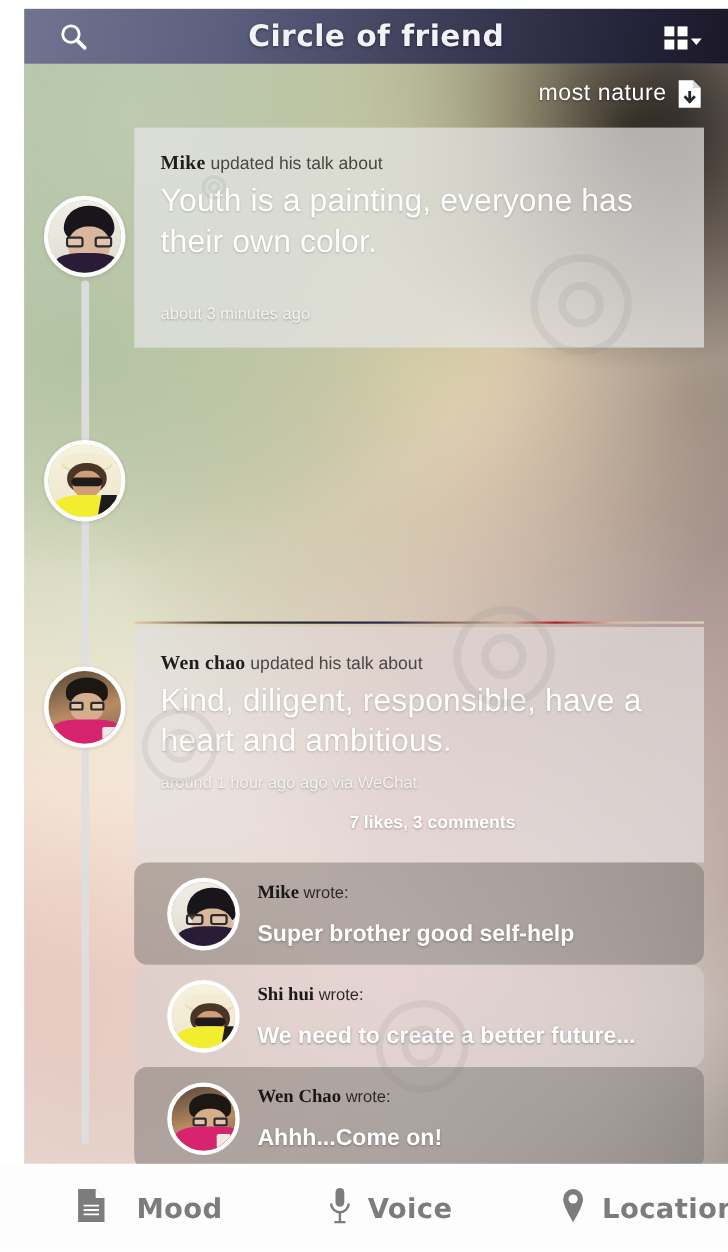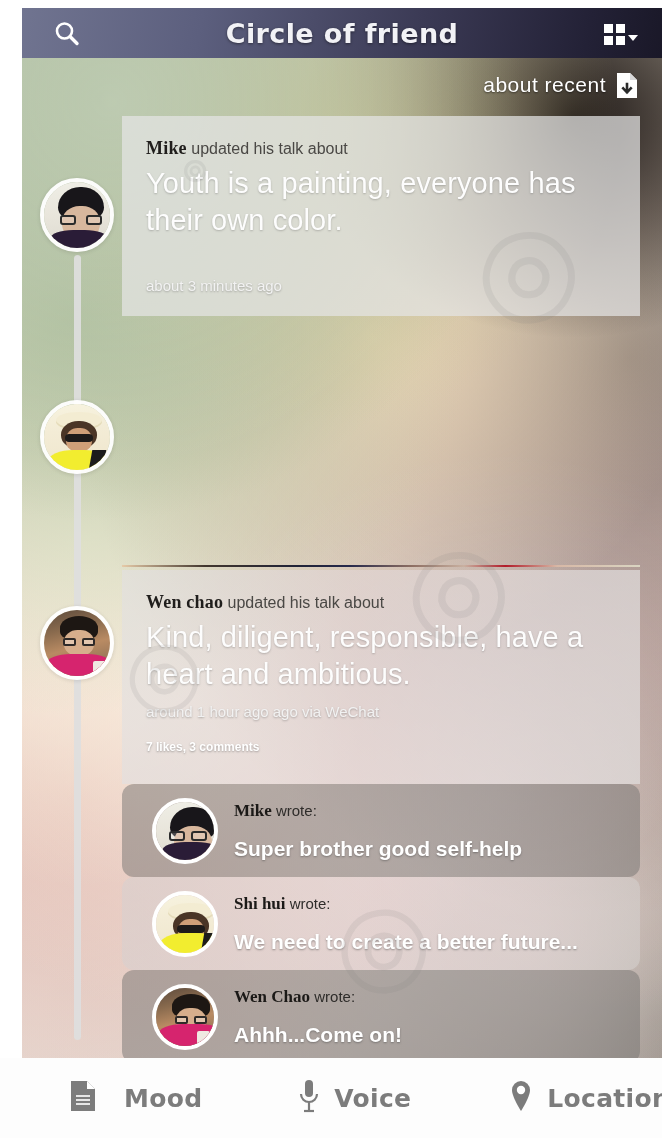--- a/index.html
+++ b/index.html
@@ -163,22 +163,23 @@
   }
   .emo{font-size:26px;letter-spacing:-1px;}
   .meta{
     margin-left:24px;font-size:15px;color:#f2f2f2;
     text-shadow:0 1px 2px rgba(80,80,80,.4);
   }
   .m1{margin-top:38px;}
   .m2{margin-top:4px;}
   .m3{margin-top:10px;}
   .likes{
-    margin:20px 0 0 24px;font-size:12px;font-weight:bold;color:#ffffff;
+    margin:20px 0 0 24px;font-size:16px;font-weight:bold;color:#ffffff;
     text-shadow:0 1px 2px rgba(80,80,80,.45);
+    text-align:center;
   }
 
   
   .comments{position:absolute;left:122px;top:784px;width:518px;z-index:10;}
   .cmt{position:relative;height:93px;display:flex;align-items:center;border-radius:12px;}
   .cmt.dark{background:rgba(118,116,114,.50);}
   .cmt.light{background:linear-gradient(90deg,rgba(214,208,208,.55) 0%,rgba(222,204,206,.5) 50%,rgba(214,210,208,.55) 100%);}
   .cmt .cav{
     position:relative;width:66px;height:66px;min-width:66px;border-radius:50%;
     border:4px solid #fff;box-sizing:border-box;overflow:hidden;margin-left:30px;
@@ -239,21 +240,21 @@
           <i></i>
           <i></i>
           <i></i>
           <i></i>
         </span>
       <span class="caret"></span>
     </div>
   </div>
 
   <div class="sortrow">
-    <span class="s-label">about  recent</span>
+    <span class="s-label">most  nature</span>
     <span class="s-icon">
       <svg width="22" height="27" viewBox="0 0 22 27">
         <path d="M1 1 h13 l7 7 v18 h-20 z" fill="#ffffff"></path>
         <path d="M14 1 v7 h7 z" fill="#d8d8d8"></path>
         <path d="M11 12 v8 M7.2 16.4 L11 20.4 L14.8 16.4" stroke="#2a2a2a" stroke-width="2.6" fill="none" stroke-linecap="square"></path>
       </svg>
     </span>
   </div>
 
   <div class="tl-line"></div>

